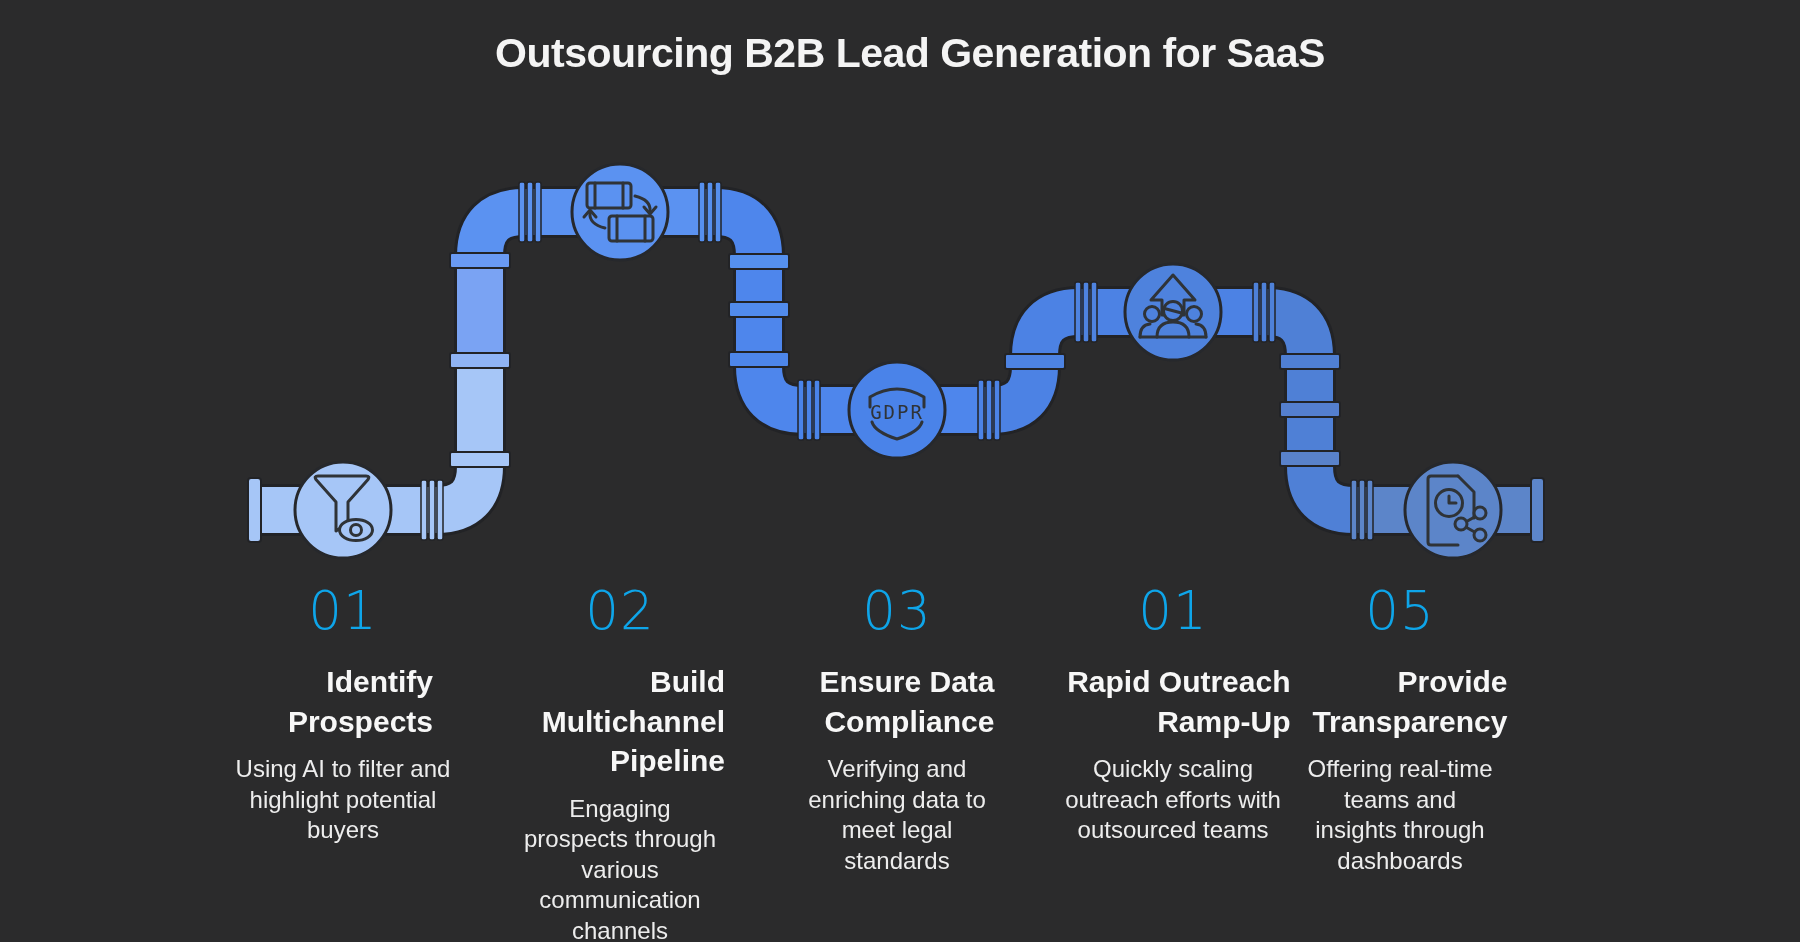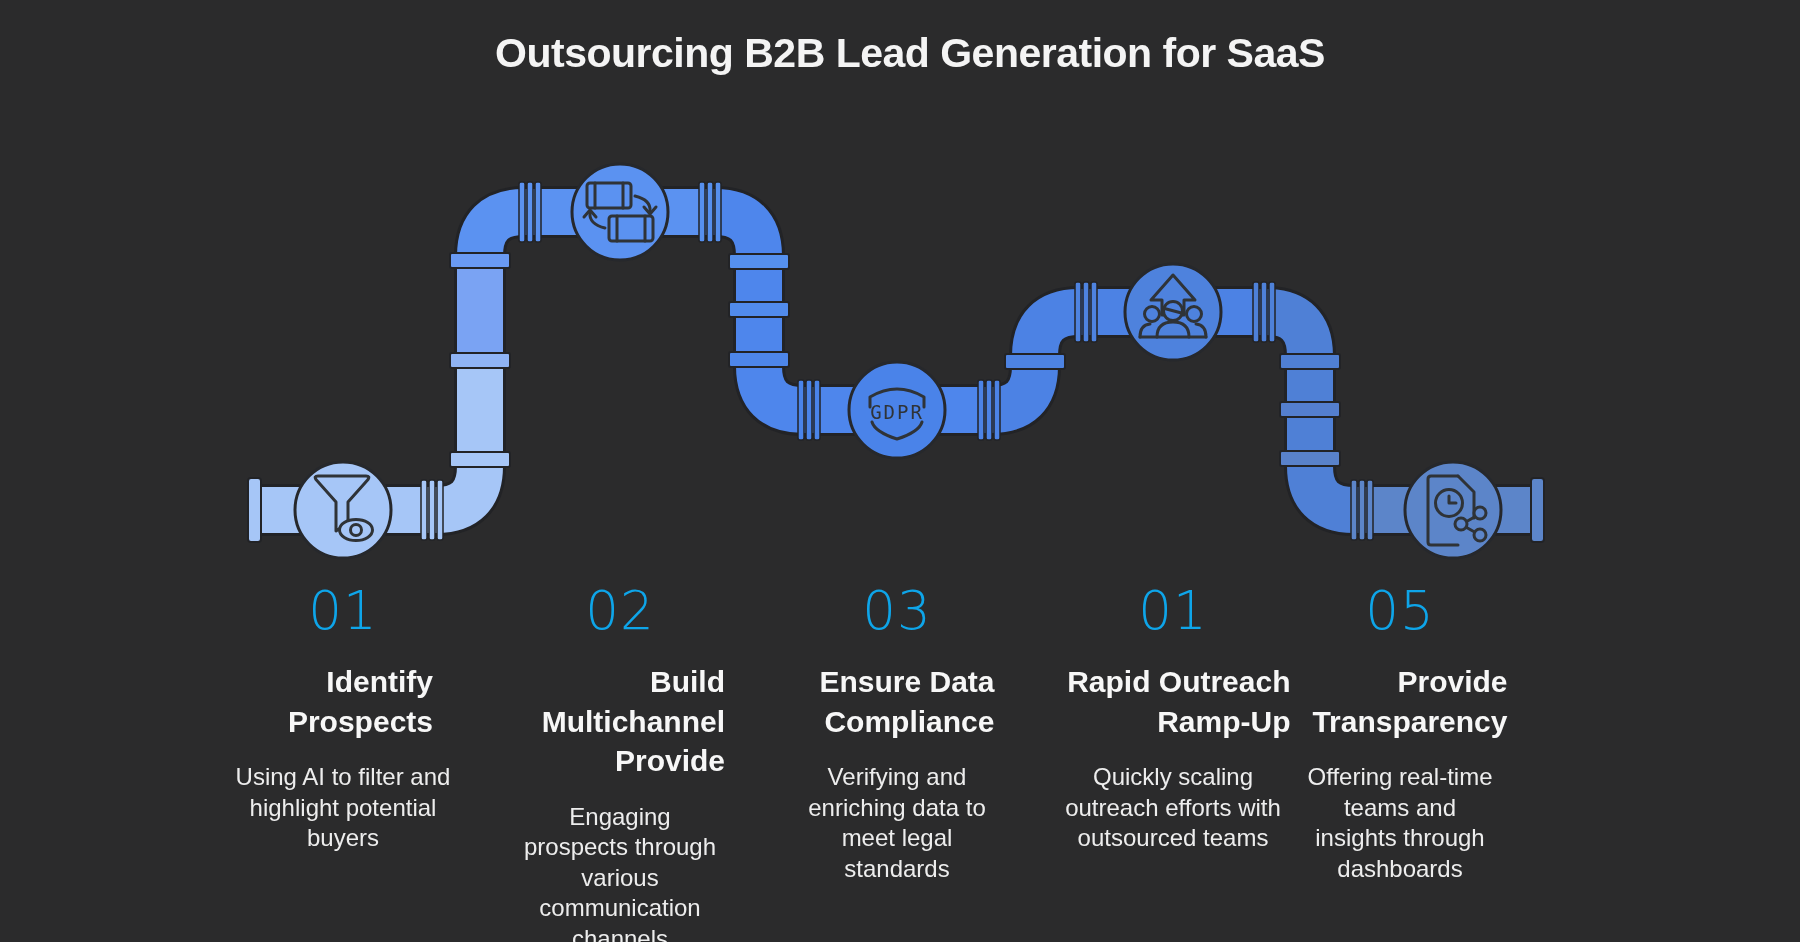--- a/index.html
+++ b/index.html
@@ -19,21 +19,21 @@
     display:flex;flex-direction:column;align-items:center;text-align:center;
   }
   .step-number{
     font-family:"DejaVu Sans","Liberation Sans",sans-serif;
     font-weight:200;font-size:53px;line-height:1;color:#0ea5e9;letter-spacing:1px;
   }
   .step-title{
     margin-top:25px;font-size:30px;font-weight:700;color:#f7f7f7;line-height:1.32;text-align:right;
   }
   .step-desc{
-    margin-top:21px;font-size:24px;font-weight:400;color:#ededed;line-height:1.27;
+    margin-top:13px;font-size:24px;font-weight:400;color:#ededed;line-height:1.27;
   }
   #s1{left:213px}#s2{left:490px}#s3{left:767px}#s4{left:1043px}#s5{left:1270px}
   #s1 .step-title{max-width:180px}#s1 .step-desc{max-width:215px}
   #s2 .step-title{max-width:210px}#s2 .step-desc{max-width:210px}
   #s3 .step-title{max-width:195px}#s3 .step-desc{max-width:190px}
   #s4 .step-title{max-width:235px}#s4 .step-desc{max-width:225px}
   #s5 .step-title{max-width:215px}#s5 .step-desc{max-width:200px}
   .ic{fill:none;stroke:#2f3337;stroke-width:3;stroke-linejoin:round;stroke-linecap:round;}
 </style>
 </head>
@@ -174,21 +174,21 @@
   </g>
 </svg>
 
 <div class="step" id="s1">
   <div class="step-number">01</div>
   <div class="step-title">Identify Prospects</div>
   <div class="step-desc">Using AI to filter and highlight potential buyers</div>
 </div>
 <div class="step" id="s2">
   <div class="step-number">02</div>
-  <div class="step-title">Build Multichannel Provide</div>
+  <div class="step-title">Build Multichannel Pipeline</div>
   <div class="step-desc">Engaging prospects through various communication channels</div>
 </div>
 <div class="step" id="s3">
   <div class="step-number">03</div>
   <div class="step-title">Ensure Data Compliance</div>
   <div class="step-desc">Verifying and enriching data to meet legal standards</div>
 </div>
 <div class="step" id="s4">
   <div class="step-number">01</div>
   <div class="step-title">Rapid Outreach Ramp-Up</div>

